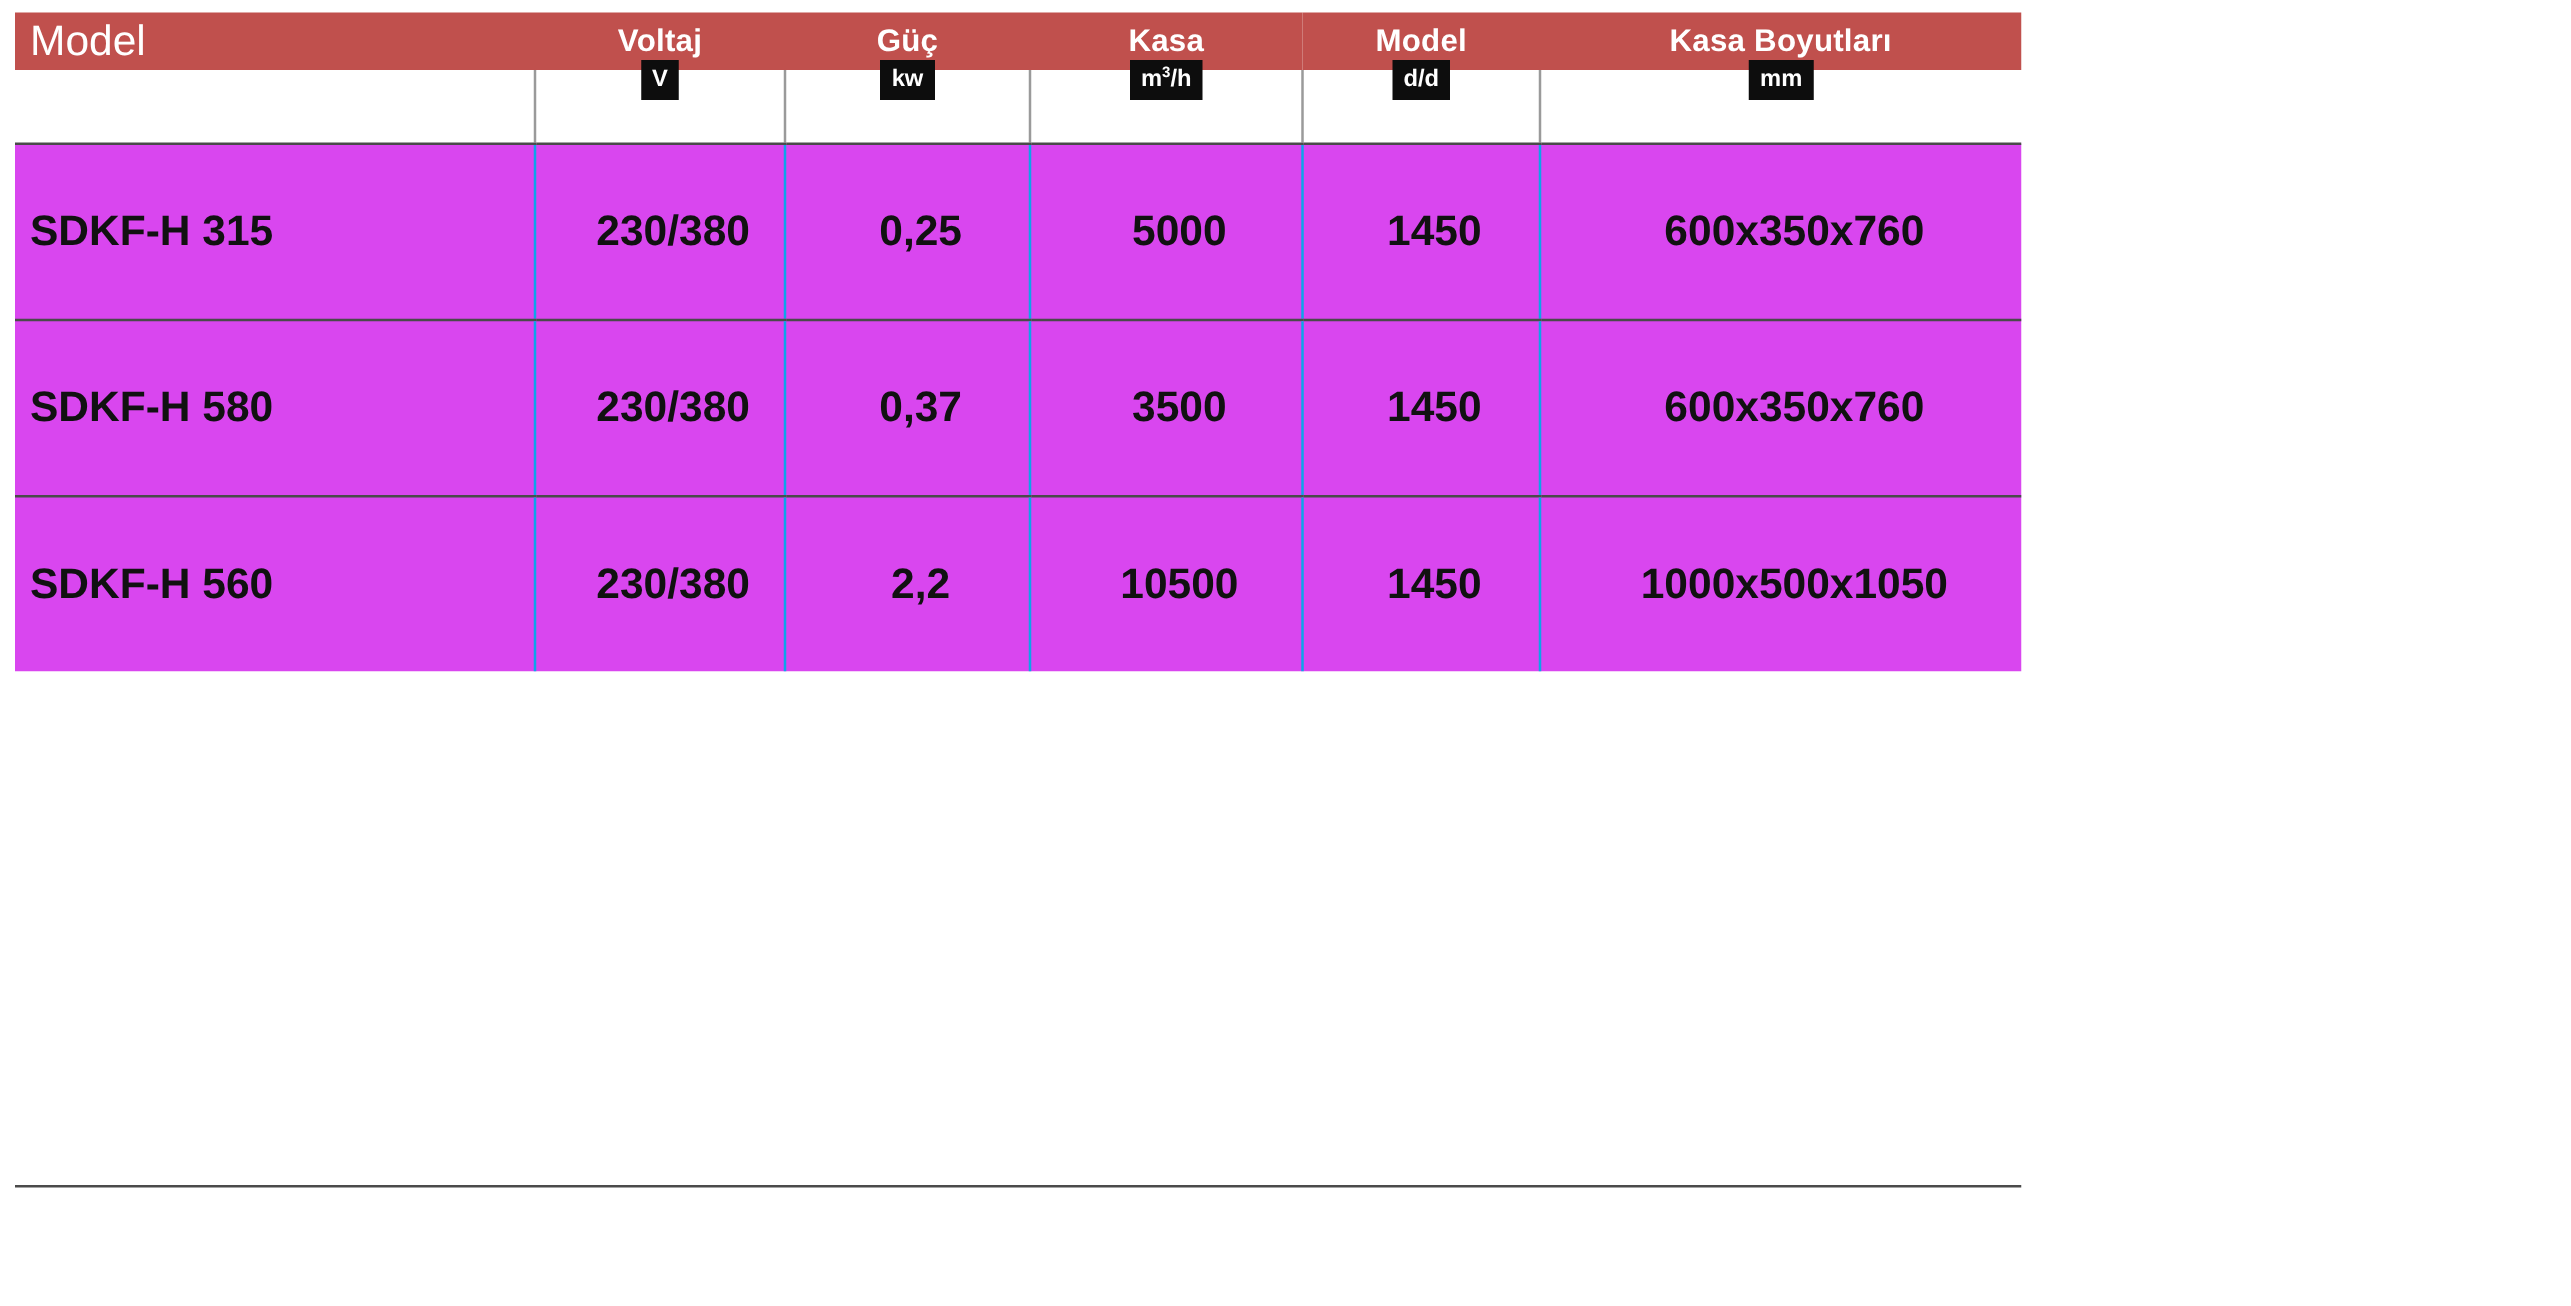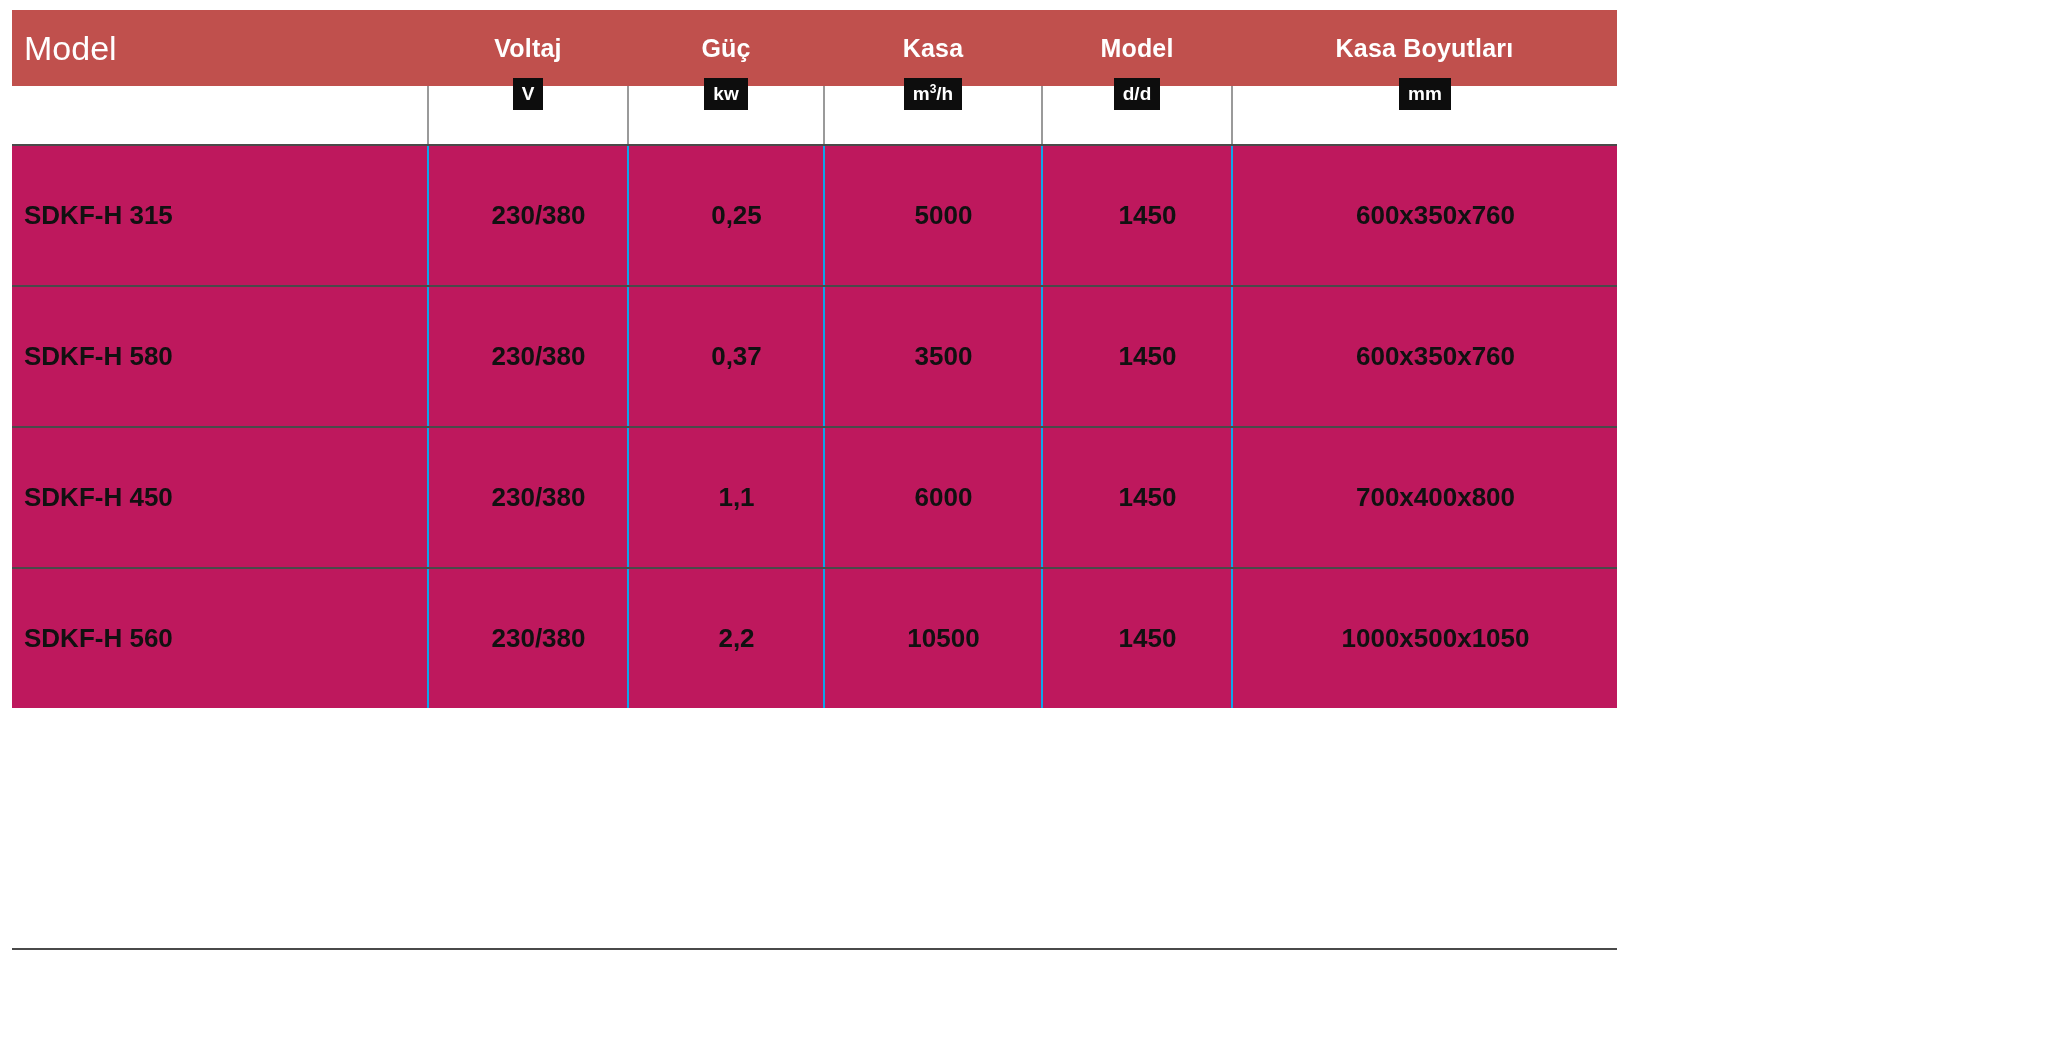--- a/index.html
+++ b/index.html
@@ -25,21 +25,21 @@
   table.spec-table {
     border-collapse: collapse;
     width: 1605px;
     table-layout: fixed;
   }
 
   
   thead tr.head-main th {
     background: #c0504d;
     color: #ffffff;
-    height: 76px;
+    height: 46px;
     padding: 0;
     vertical-align: middle;
     font-size: 25px;
     font-weight: bold;
     text-align: center;
     letter-spacing: 0.2px;
   }
   thead tr.head-main th.model-head {
     text-align: left;
     padding-left: 12px;
@@ -77,27 +77,27 @@
   .unit-badge sup {
     font-size: 12px;
     vertical-align: super;
     line-height: 0;
   }
 
   
   tbody td {
     height: 139px;
     padding: 0;
-    font-size: 26px;
+    font-size: 34px;
     font-weight: bold;
     color: #111111;
     text-align: center;
     vertical-align: middle;
     border-bottom: 2px solid #4a4a4a;
-    background: #be185d;
+    background: #d946ef;
   }
   tbody td.model-cell {
     text-align: left;
     padding-left: 12px;
     border-bottom: 2px solid #4a4a4a;
   }
   tbody td.data-cell {
     border-left: 2px solid #0ea5e9;
     padding-left: 21px;
   }
@@ -164,28 +164,20 @@
       </tr>
       <tr>
         <td class="model-cell">SDKF-H 580</td>
         <td class="data-cell">230/380</td>
         <td class="data-cell">0,37</td>
         <td class="data-cell">3500</td>
         <td class="data-cell">1450</td>
         <td class="data-cell">600x350x760</td>
       </tr>
       <tr>
-        <td class="model-cell">SDKF-H 450</td>
-        <td class="data-cell">230/380</td>
-        <td class="data-cell">1,1</td>
-        <td class="data-cell">6000</td>
-        <td class="data-cell">1450</td>
-        <td class="data-cell">700x400x800</td>
-      </tr>
-      <tr>
         <td class="model-cell">SDKF-H 560</td>
         <td class="data-cell">230/380</td>
         <td class="data-cell">2,2</td>
         <td class="data-cell">10500</td>
         <td class="data-cell">1450</td>
         <td class="data-cell">1000x500x1050</td>
       </tr>
     </tbody>
   </table>
 </div>

